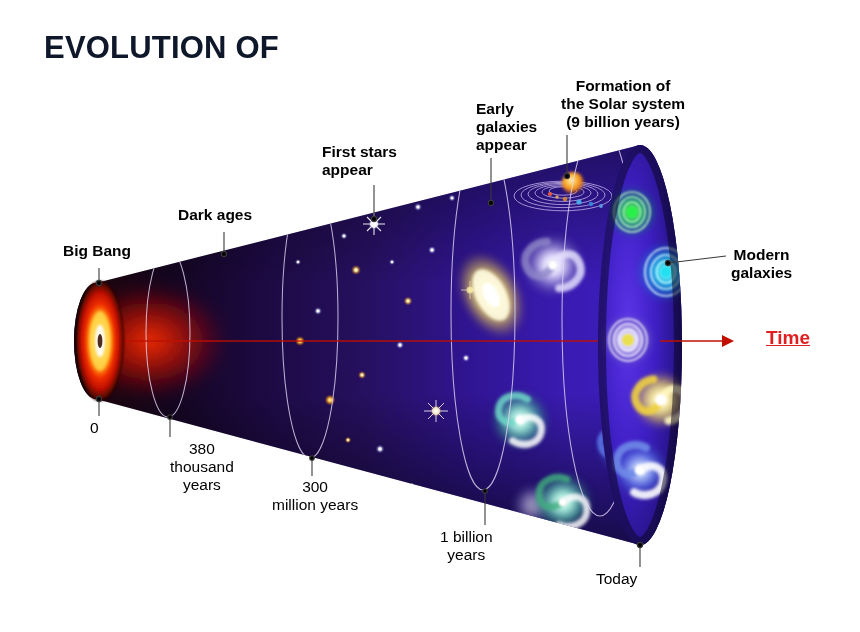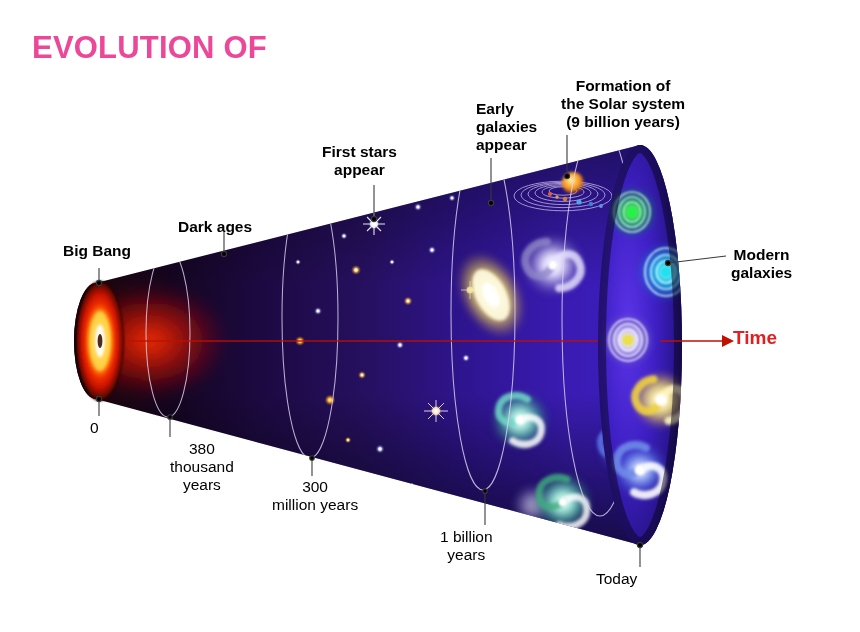--- a/index.html
+++ b/index.html
@@ -4,41 +4,41 @@
 <style>
   html,body{margin:0;padding:0;}
   body{
     width:860px;height:632px;background:#ffffff;overflow:hidden;position:relative;
     font-family:"Liberation Sans",sans-serif;
   }
   #stage{position:absolute;left:0;top:0;width:860px;height:632px;}
   #art{position:absolute;left:0;top:0;}
 
   .title{
-    position:absolute;left:32px;top:32px;
+    position:absolute;left:44px;top:32px;
     font-weight:bold;font-size:31px;line-height:1.04;
-    letter-spacing:0.2px;color:#ec4899;
+    letter-spacing:0.2px;color:#0f172a;
     white-space:pre;
   }
 
   .lbl{
     position:absolute;color:#000000;font-weight:bold;
     font-size:15.5px;line-height:1.17;white-space:pre;
     text-align:center;
   }
   .lbl.thin{font-weight:normal;font-size:15.5px;}
   .lbl.time{color:#e02020;font-weight:bold;font-size:19px;}
 
   .l-bigbang{left:63px;top:242px;text-align:right;}
-  .l-darkages{left:178px;top:218px;}
-  .l-firststars{left:322px;top:143px;text-align:center;}
+  .l-darkages{left:178px;top:206px;}
+  .l-firststars{left:322px;top:143px;text-align:left;}
   .l-earlygal{left:476px;top:100px;text-align:left;}
   .l-solar{left:549px;top:77px;text-align:center;margin-left:12px;}
   .l-modern{left:731px;top:246px;text-align:center;}
-  .l-time{left:733px;top:327px;}
+  .l-time{left:766px;top:327px;text-decoration:underline;}
 
   .n-zero{left:90px;top:419px;}
   .n-380{left:134px;top:440px;text-align:center;margin-left:36px;}
   .n-300{left:272px;top:478px;text-align:center;}
   .n-1bil{left:440px;top:528px;text-align:center;}
   .n-today{left:596px;top:570px;text-align:center;}
 </style>
 </head>
 <body>
 

